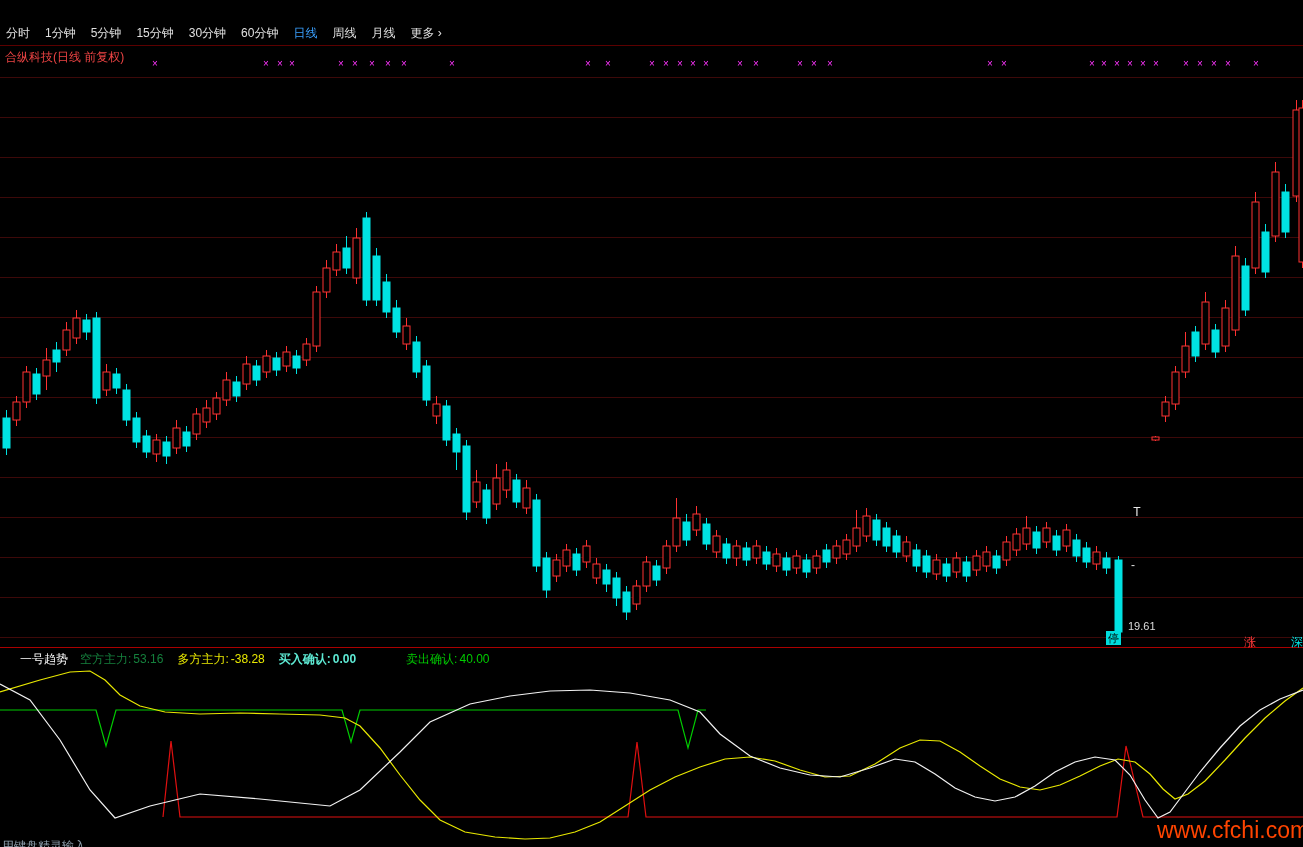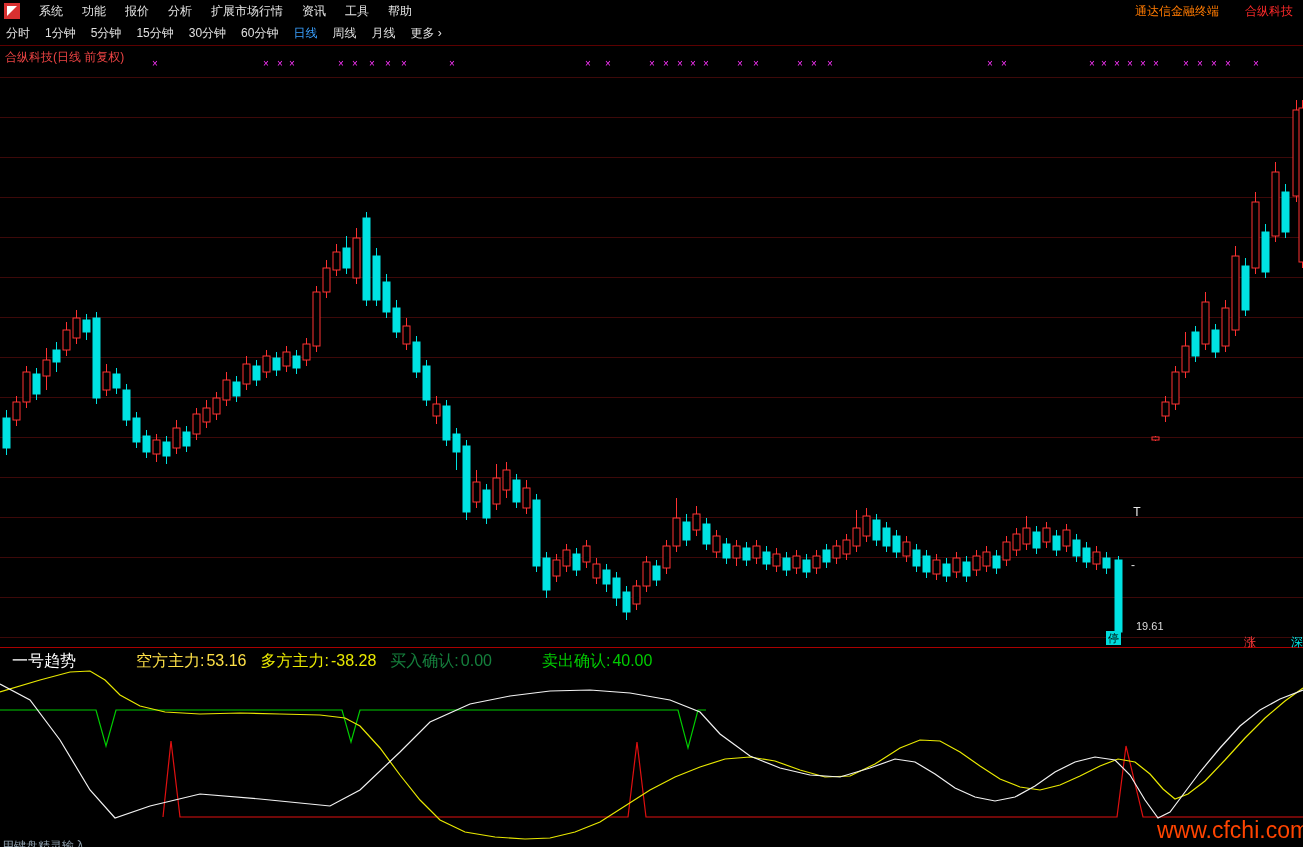--- a/index.html
+++ b/index.html
@@ -12,23 +12,23 @@
             padding-left:4px;background:#000;color:#e4e4e4;font-size:12px;}
   .logo{width:16px;height:16px;background:#d83030;position:relative;flex:0 0 16px;}
   .logo::after{content:"";position:absolute;left:3px;top:3px;width:0;height:0;
                border-left:10px solid #fff;border-bottom:10px solid transparent;}
   .menu-item{cursor:default;}
   .menu-right{position:absolute;right:10px;top:0;height:22px;display:flex;gap:26px;align-items:center;font-size:12px;}
   .period-bar{left:0;top:22px;height:23px;display:flex;align-items:center;gap:15px;
               padding-left:6px;font-size:12px;color:#e0e0e0;background:#000;}
   .period-bar .active{color:#3aa0ff;}
   .chart-title{left:5px;top:49px;font-size:12px;color:#ef4444;}
-  .ind-header{left:12px;top:651px;display:flex;gap:12px;font-size:16px;color:#fff;white-space:nowrap;}
+  .ind-header{left:20px;top:651px;display:flex;gap:12px;font-size:12px;color:#fff;white-space:nowrap;}
   .ind-field span{margin-right:2px;}
-  .price-label{left:1128px;top:620px;font-size:11px;color:#dcdcdc;margin-left:8px;}
+  .price-label{left:1128px;top:620px;font-size:11px;color:#dcdcdc;}
   .halt-badge{left:1106px;top:631px;font-size:11px;line-height:14px;color:#000;background:#00dcdc;padding:0 2px;}
   .corner-red{left:1244px;top:634px;font-size:12px;color:#ff3a3a;}
   .corner-cyan{left:1291px;top:634px;font-size:12px;color:#00e6e6;}
   .bottom-left{left:2px;top:838px;font-size:12px;color:#8fa0ae;}
   .watermark{left:1141px;top:817px;font-size:23px;color:#ff4400;margin-left:16px;}
 </style>
 </head>
 <body>
 
 <div id="screen">
@@ -355,60 +355,45 @@
         <polyline points="163,817 171,741 180,817 628,817 637,742 646,817 1117,817 1126,746 1143,817 1303,817" fill="none" stroke="#e01010" stroke-width="1.2"></polyline>
         <polyline points="0,692 40,680 70,672 90,671 105,680 120,695 140,706 165,712 200,714 240,713 280,714 320,715 345,718 360,726 380,748 400,775 420,800 440,820 465,832 495,837 525,839 550,838 575,832 600,822 625,806 650,790 675,777 700,767 725,759 750,757 775,761 800,770 825,777 850,776 875,764 900,748 920,740 940,741 960,752 980,766 1000,779 1020,787 1040,790 1060,785 1080,776 1100,766 1118,759 1135,762 1150,774 1163,789 1175,799 1188,794 1205,781 1225,760 1245,738 1265,718 1285,701 1303,688" fill="none" stroke="#e8e800" stroke-width="1.2"></polyline>
         <polyline points="0,684 30,700 60,740 90,790 115,818 150,806 200,794 260,799 300,803 330,806 360,790 400,752 430,722 470,704 510,696 550,691 590,690 630,693 670,700 700,712 720,734 750,756 780,768 810,775 840,777 870,768 895,759 915,762 935,774 955,788 975,797 995,801 1015,797 1035,786 1055,772 1075,762 1095,757 1115,760 1130,775 1145,800 1158,818 1170,812 1185,792 1200,772 1220,748 1240,726 1260,710 1280,699 1303,690" fill="none" stroke="#f2f2f2" stroke-width="1.2"></polyline>
       </g>
     <g id="g-ann">
         <text x="1137" y="516" fill="#e8e8e8" font-size="12" text-anchor="middle">T</text>
         <text x="1133" y="569" fill="#dddddd" font-size="12" text-anchor="middle">-</text>
       </g>
   </svg>
 
-  <div class="overlay menu-bar">
-    <div class="logo"></div>
-    <span class="menu-item">系统</span>
-    <span class="menu-item">功能</span>
-    <span class="menu-item">报价</span>
-    <span class="menu-item">分析</span>
-    <span class="menu-item">扩展市场行情</span>
-    <span class="menu-item">资讯</span>
-    <span class="menu-item">工具</span>
-    <span class="menu-item">帮助</span>
-    <div class="menu-right">
-      <span style="color: rgb(255, 122, 0);">通达信金融终端</span>
-      <span style="color: rgb(255, 42, 42);">合纵科技</span>
-    </div>
-  </div>
 
   <div class="overlay period-bar">
     <span>分时</span>
     <span>1分钟</span>
     <span>5分钟</span>
     <span>15分钟</span>
     <span>30分钟</span>
     <span>60分钟</span>
     <span class="active">日线</span>
     <span>周线</span>
     <span>月线</span>
     <span>更多 ›</span>
   </div>
 
   <div class="overlay chart-title">合纵科技(日线 前复权)</div>
 
   <div class="overlay ind-header">
     <span>一号趋势</span>
-    <span class="ind-field" style="color: #fde047; margin-left: 48px;">
+    <span class="ind-field" style="color: #15803d;">
       <span>空方主力:</span><span>53.16</span>
     </span>
     <span class="ind-field" style="color: rgb(232, 232, 0);">
       <span>多方主力:</span><span>-38.28</span>
     </span>
-    <span class="ind-field" style="color: #15803d;">
+    <span class="ind-field" style="color: #5eead4; font-weight: bold;">
       <span>买入确认:</span><span>0.00</span>
     </span>
     <span class="ind-field" style="color: rgb(0, 204, 0); margin-left: 36px;">
       <span>卖出确认:</span><span>40.00</span>
     </span>
   </div>
 
   <div class="overlay price-label">19.61</div>
   <div class="overlay halt-badge">停</div>
   <div class="overlay corner-red">涨</div>

